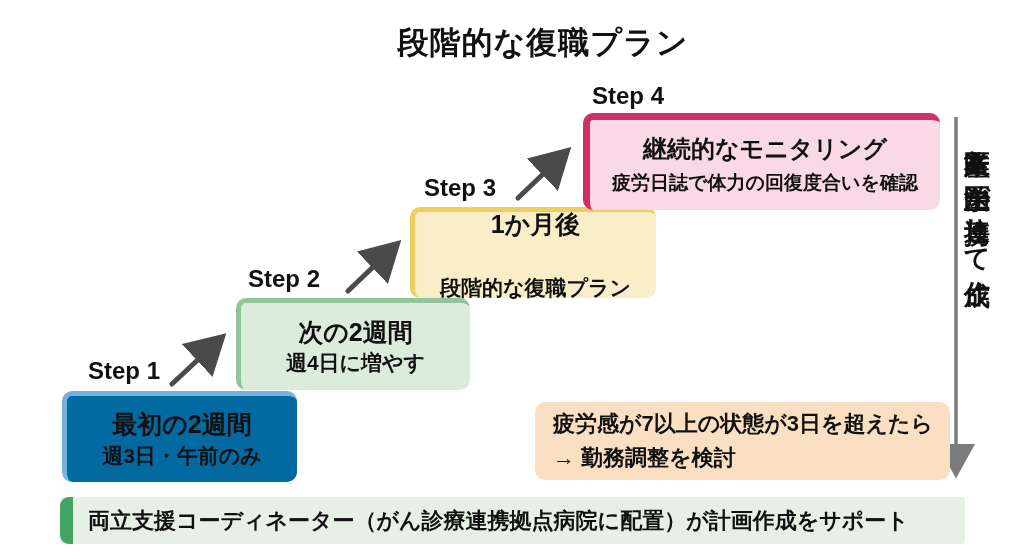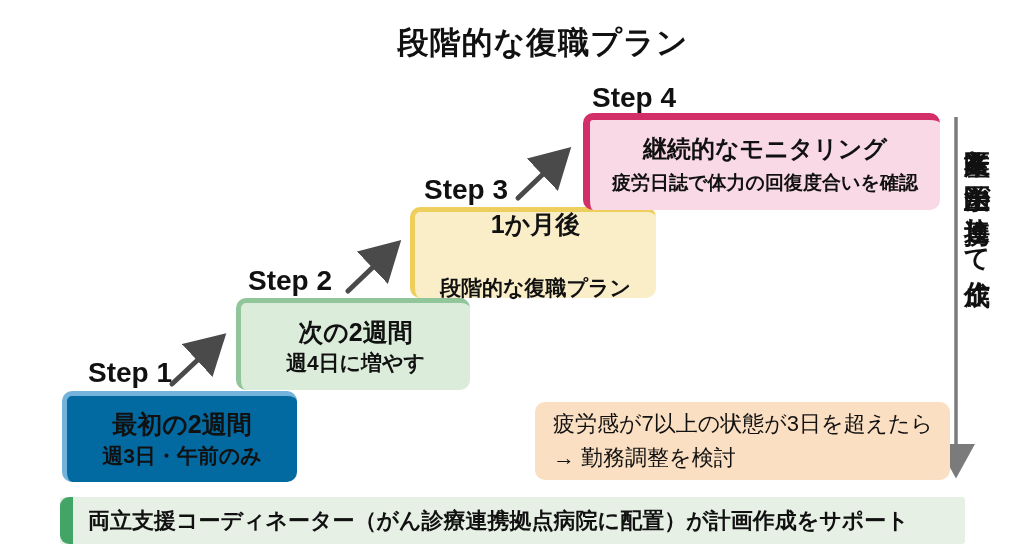--- a/index.html
+++ b/index.html
@@ -18,21 +18,21 @@
     top: 22px; left: 0; width: 100%;
     text-align: center;
     font-size: 31px;
     font-weight: 700;
     letter-spacing: 1px;
     margin-left: 31px;
   }
 
   .step-label {
     position: absolute;
-    font-size: 28px;
+    font-size: 24px;
     font-weight: 700;
   }
   #label1 { left: 88px;  top: 357px; }
   #label2 { left: 248px; top: 265px; }
   #label3 { left: 424px; top: 174px; }
   #label4 { left: 592px; top: 82px;  }
 
   .step-box {
     position: absolute;
     border-radius: 10px;
@@ -61,21 +61,21 @@
     position: absolute;
     left: 535px; top: 402px; width: 415px; height: 78px;
     background: #fbdfc2;
     border-radius: 10px;
     box-sizing: border-box;
     display: flex;
     flex-direction: column;
     justify-content: center;
     padding-left: 18px;
     font-size: 22px;
-    font-weight: 400;
+    font-weight: 700;
     line-height: 1.55;
   }
 
   .footer {
     position: absolute;
     left: 60px; top: 497px; width: 905px; height: 47px;
     background: #e7f0e5;
     border-radius: 3px;
     display: flex;
     align-items: center;

